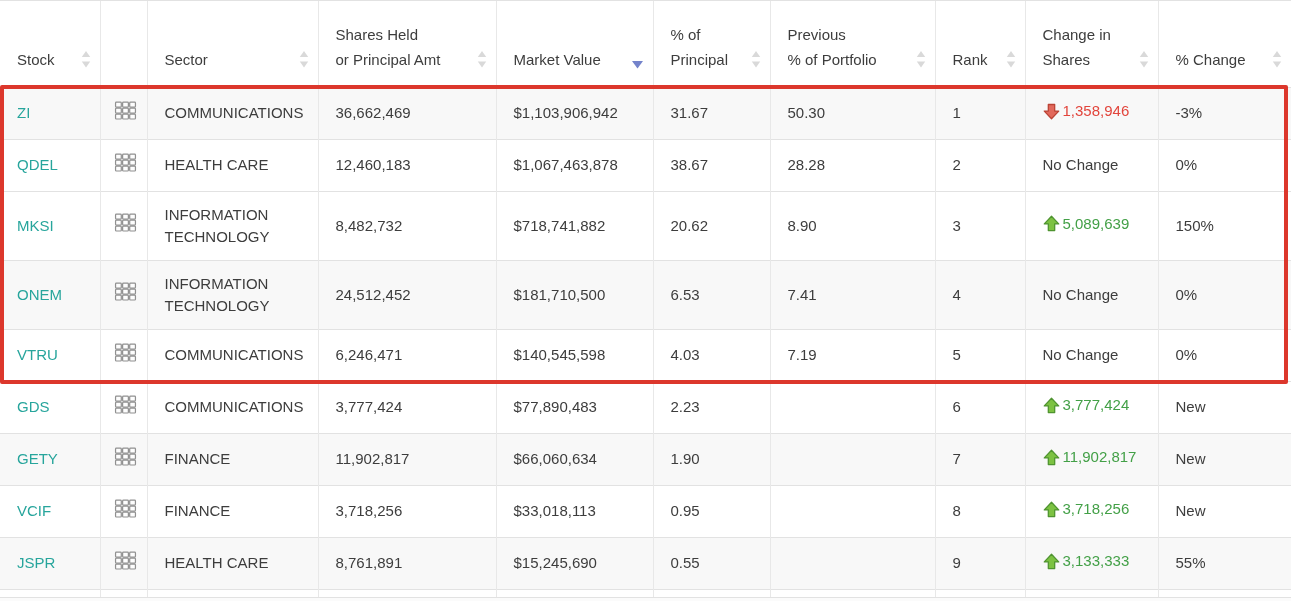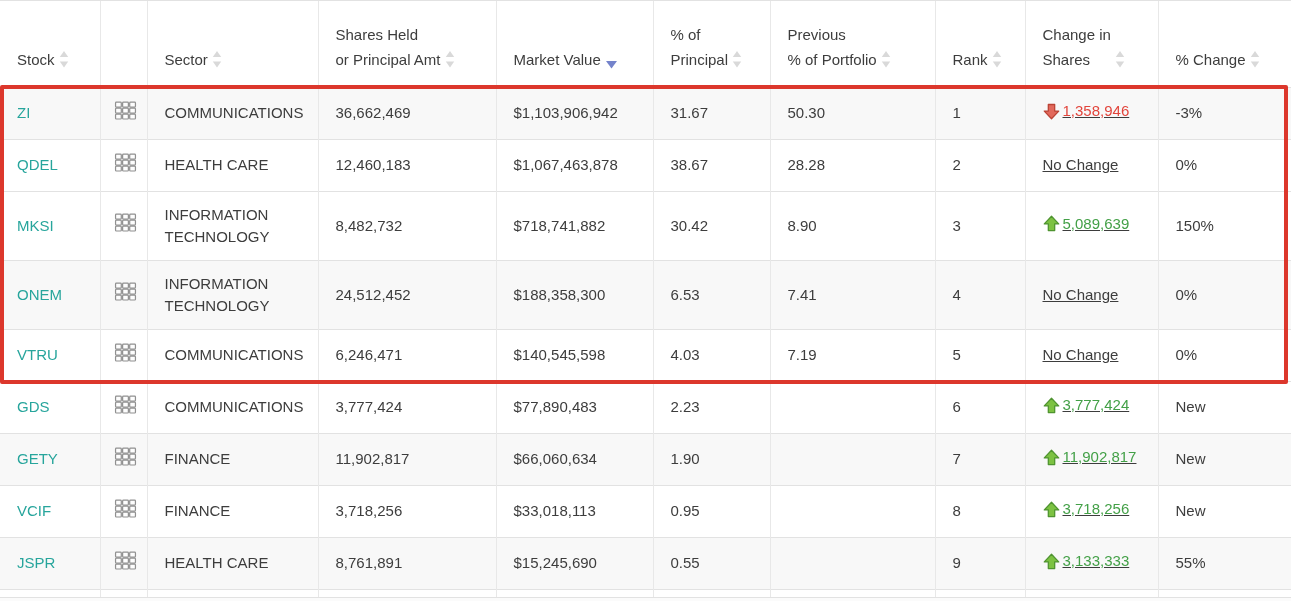--- a/index.html
+++ b/index.html
@@ -9,29 +9,29 @@
   }
   *{box-sizing:border-box; margin:0; padding:0;}
   body{background:#fff; font-family:"Liberation Sans", sans-serif;}
   .wrapper{position:relative; width:1291px; height:601px; overflow:hidden; background:#fff; border-top:1px solid var(--border);}
   table{border-collapse:collapse; table-layout:fixed; width:1291px; font-size:15px; color:var(--txt);}
   col.c0{width:100px;} col.c1{width:47px;} col.c2{width:171px;} col.c3{width:178px;}
   col.c4{width:157px;} col.c5{width:117px;} col.c6{width:165px;} col.c7{width:90px;}
   col.c8{width:133px;} col.c9{width:133px;}
   th{height:86px; vertical-align:bottom; border-right:1px solid var(--vborder); font-weight:400; text-align:left;}
   th:last-child{border-right:none;}
-  .th-inner{display:flex; align-items:flex-end; padding:0 9px 15px 17px; line-height:25px; white-space:pre-line;}
+  .th-inner{display:flex; align-items:flex-end; justify-content:space-between; padding:0 9px 15px 17px; line-height:25px; white-space:pre-line;}
   .sorter{display:inline-flex; flex:0 0 auto; margin:0 0 3px 4px;}
   td{border-top:1px solid var(--border); border-right:1px solid var(--vborder); padding:12px 8px 12px 17px; line-height:22px; vertical-align:middle;}
   td.col-9{border-right:none;}
   tr.shaded td{background:var(--shade);margin-left:16px;}
   a.ticker{color:var(--ticker); text-decoration:none; cursor:pointer;}
   td.td-icon{padding:12px 6px 12px 12px;}
   .grid-icon{display:inline-block; cursor:pointer; line-height:0;}
-  .chg{display:inline-flex; align-items:center; gap:3px;text-decoration:underline;}
+  .chg{display:inline-flex; align-items:center; gap:3px;}
   .chg .arr{display:inline-flex; line-height:0;}
   .chg-up .chg-text{color:var(--inc);}
   .chg-down .chg-text{color:var(--dec);}
   #highlight-box{position:absolute; left:0; width:calc(100% - 3px); border:4px solid var(--hl); border-radius:2px; pointer-events:none; z-index:5;}
   #cutoff-row{position:absolute; left:0; right:0; bottom:-1px; height:5px; background:#fbfbfb; border-top:1px solid var(--border);}
 </style>
 </head>
 <body>
 
 <div class="wrapper">
@@ -239,21 +239,21 @@
             <rect x="2" y="12.8" width="5.2" height="4.4" rx="0.8"></rect>
                   <rect x="8.4" y="12.8" width="5.2" height="4.4" rx="0.8"></rect>
                   <rect x="14.8" y="12.8" width="5.2" height="4.4" rx="0.8"></rect>
           </g>
         </svg>
       </span>
     </td>
     <td class="col-2">INFORMATION TECHNOLOGY</td>
     <td class="col-3">8,482,732</td>
     <td class="col-4">$718,741,882</td>
-    <td class="col-5">30.42</td>
+    <td class="col-5">20.62</td>
     <td class="col-6">8.90</td>
     <td class="col-7">3</td>
     <td class="col-8">
       <span class="chg chg-up">
         <span class="arr">
                 <svg width="17" height="17" viewBox="0 0 16 16">
                   <path d="M5 14.6 V8.4 H1.2 L8 1.2 L14.8 8.4 H11 V14.6 Z" fill="#7cc242" stroke="#4f9430" stroke-width="1.2" stroke-linejoin="round"></path>
                 </svg>
               </span>
         <span class="chg-text">5,089,639</span>
@@ -276,21 +276,21 @@
                   <rect x="14.8" y="7.4" width="5.2" height="4.4" rx="0.8"></rect>
             <rect x="2" y="12.8" width="5.2" height="4.4" rx="0.8"></rect>
                   <rect x="8.4" y="12.8" width="5.2" height="4.4" rx="0.8"></rect>
                   <rect x="14.8" y="12.8" width="5.2" height="4.4" rx="0.8"></rect>
           </g>
         </svg>
       </span>
     </td>
     <td class="col-2">INFORMATION TECHNOLOGY</td>
     <td class="col-3">24,512,452</td>
-    <td class="col-4">$188,358,300</td>
+    <td class="col-4">$181,710,500</td>
     <td class="col-5">6.53</td>
     <td class="col-6">7.41</td>
     <td class="col-7">4</td>
     <td class="col-8">
       <span class="chg">
 
         <span class="chg-text">No Change</span>
       </span>
     </td>
     <td class="col-9">0%</td>

